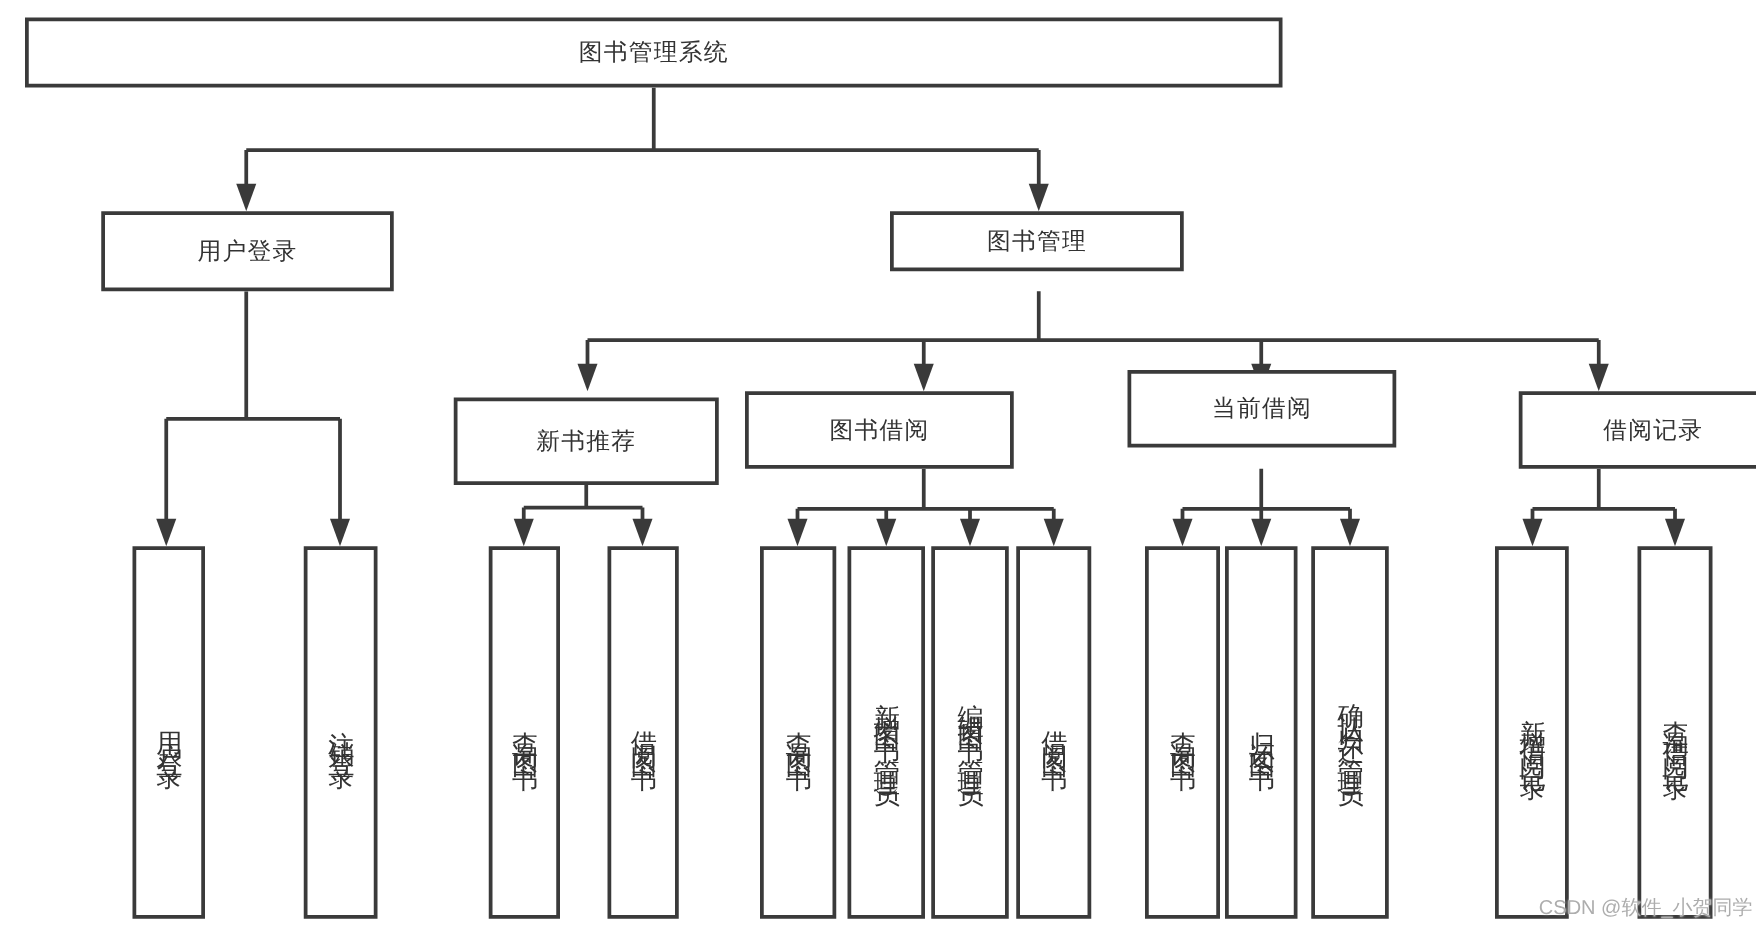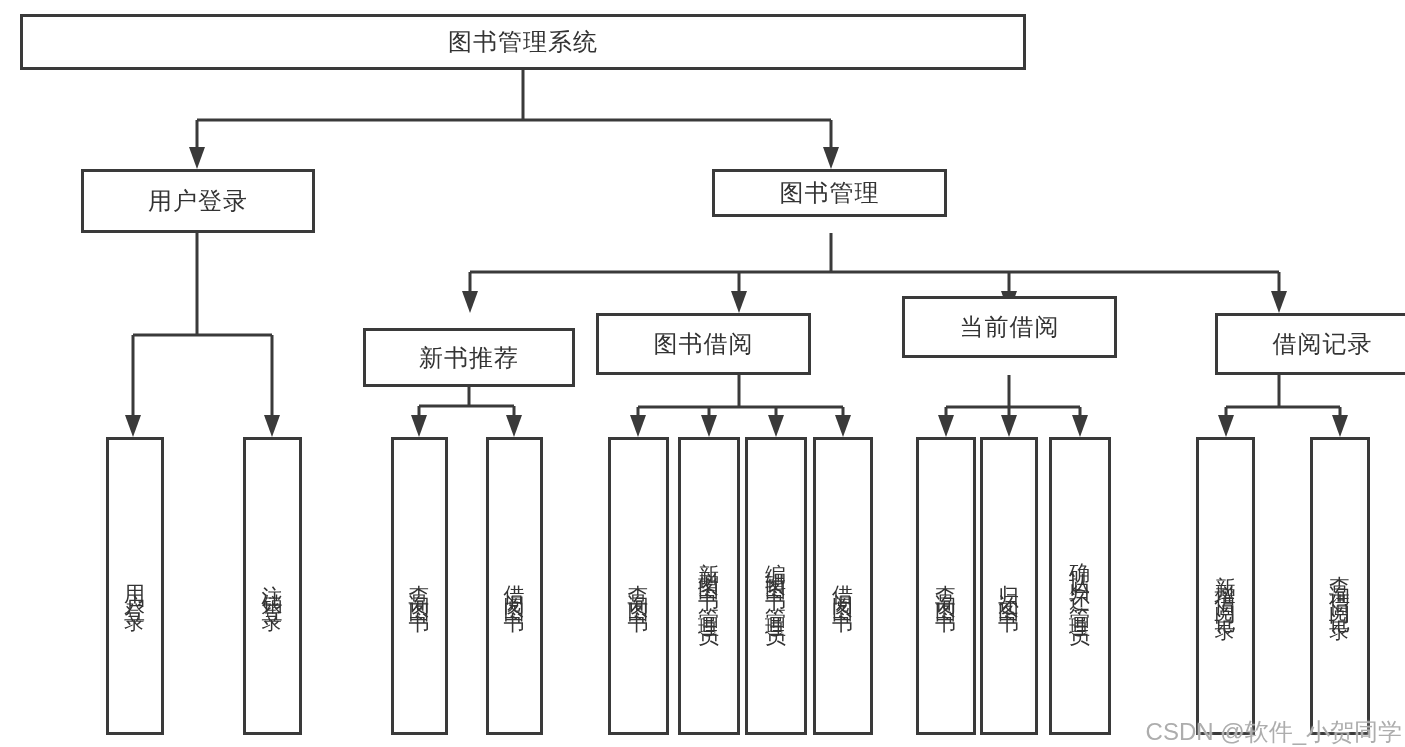--- a/index.html
+++ b/index.html
@@ -15,34 +15,34 @@
   .node {
     position: absolute;
     box-sizing: border-box;
     border: 3px solid var(--line);
     background: #ffffff;
     display: flex;
     align-items: center;
     justify-content: center;
     color: var(--text);
   }
-  .hbox { font-size: 24px; letter-spacing: 1px; }
+  .hbox { font-size: 19px; letter-spacing: 1px; }
   .vbox { font-size: 21px; }
   .vbox .vtext {
     writing-mode: vertical-rl;
     text-orientation: mixed;
     letter-spacing: 9px;
     line-height: 1;
     white-space: nowrap;
   }
   .watermark {
     position: absolute;
     right: 3px;
     top: 716px;
-    font-size: 24px;
+    font-size: 16px;
     color: var(--wm);
     white-space: nowrap;
     z-index: 5;
     text-shadow: 0 0 2px #fff;
   }
 </style>
 </head>
 <body>
 
 <div class="stage">
@@ -83,21 +83,21 @@
     <span>图书管理系统</span>
   </div>
 
   <div class="node hbox" style="left:81px; top:169px; width:234px; height:64px">
     <span>用户登录</span>
   </div>
   <div class="node hbox" style="left:712px; top:169px; width:235px; height:48px">
     <span>图书管理</span>
   </div>
 
-  <div class="node hbox" style="left:363px; top:328px; width:212px; height:59px">
+  <div class="node hbox" style="left:363px; top:318px; width:212px; height:70px">
     <span>新书推荐</span>
   </div>
   <div class="node hbox" style="left:596px; top:313px; width:215px; height:62px">
     <span>图书借阅</span>
   </div>
   <div class="node hbox" style="left:902px; top:296px; width:215px; height:62px">
     <span>当前借阅</span>
   </div>
   <div class="node hbox" style="left:1215px; top:313px; width:215px; height:62px">
     <span>借阅记录</span>

